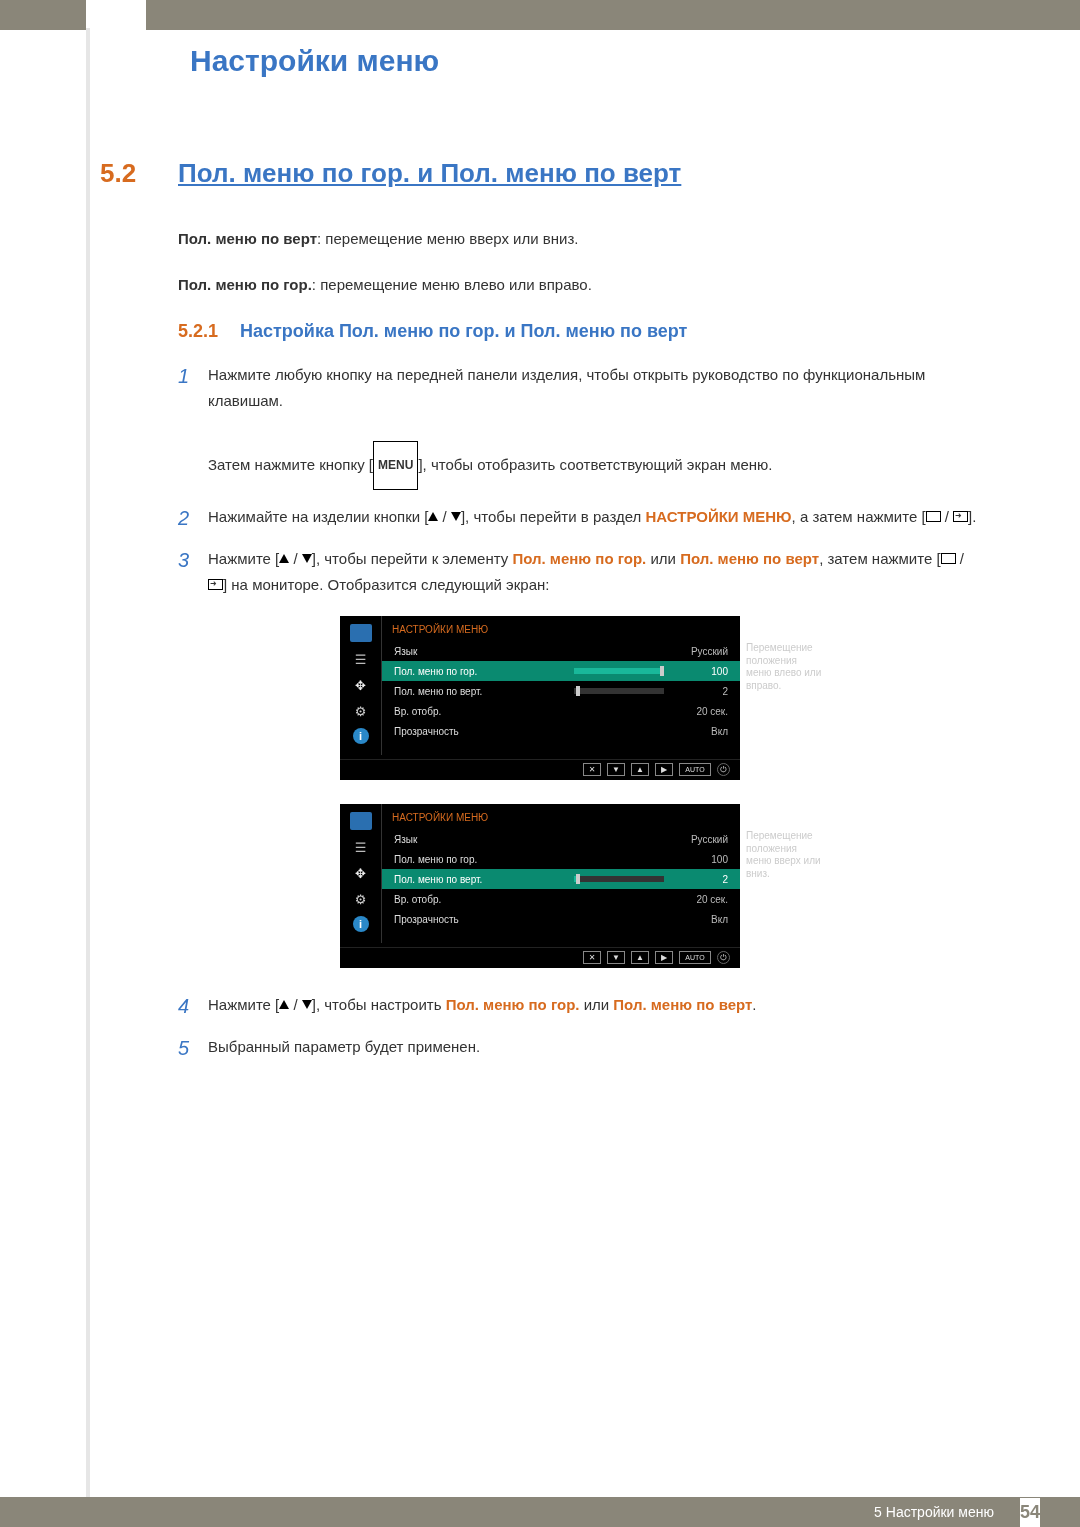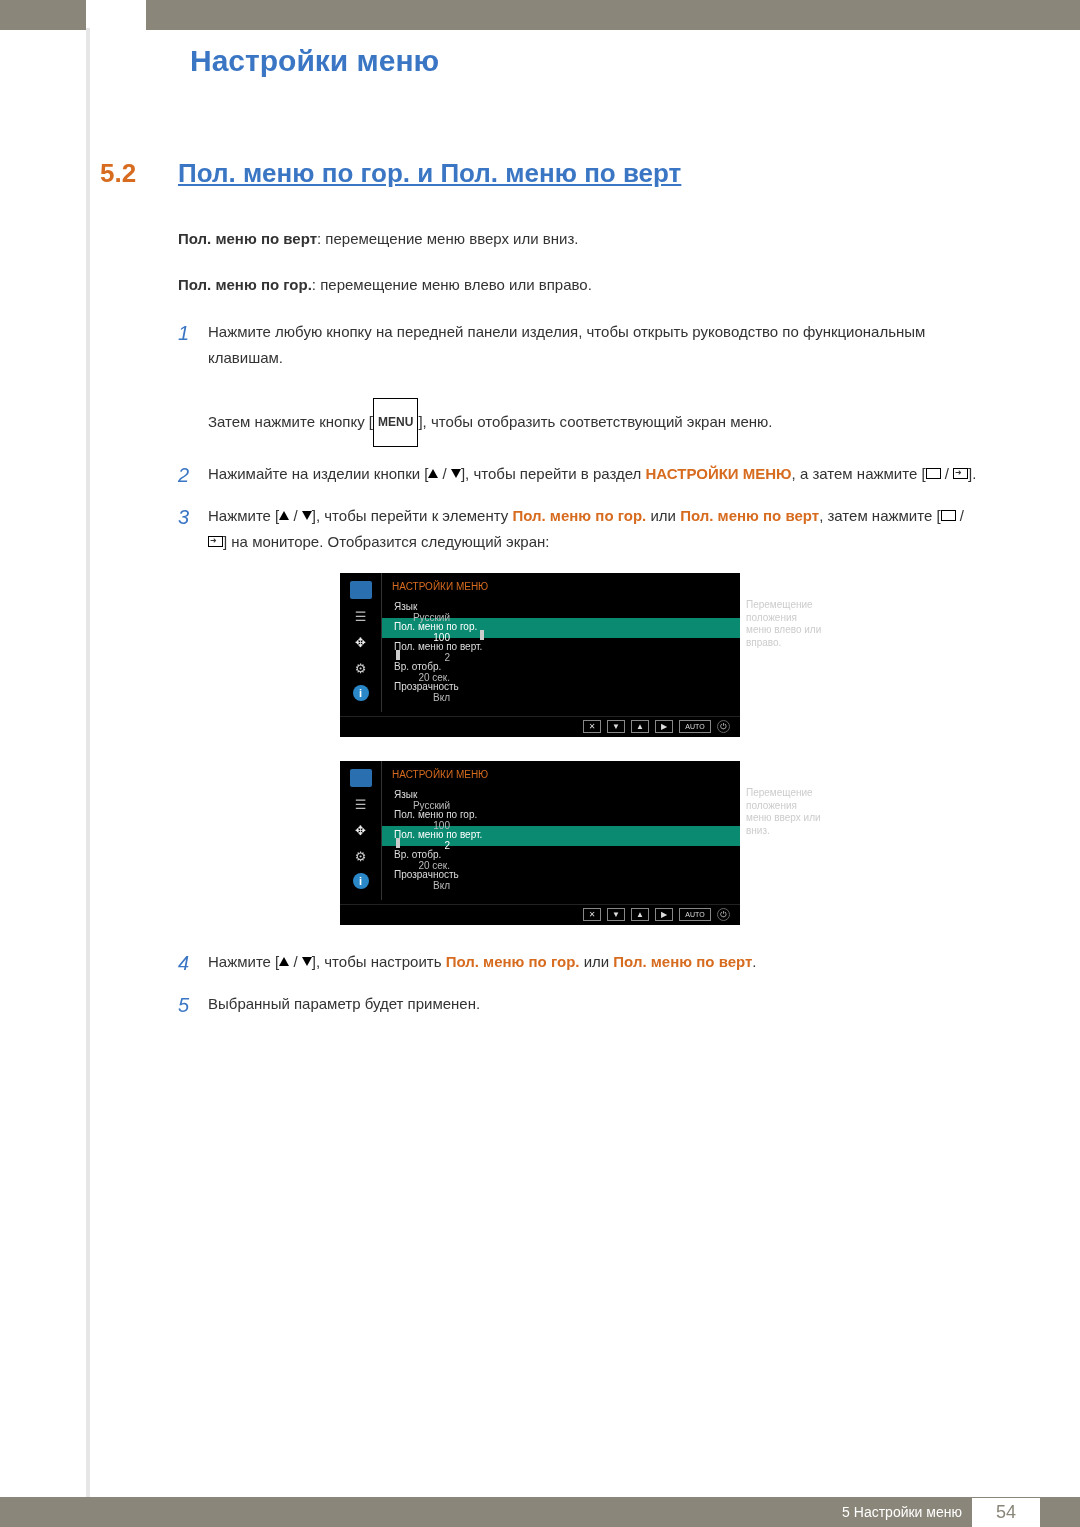--- a/index.html
+++ b/index.html
@@ -181,23 +181,23 @@
     font-size: 11px;
   }
   .osd-body { flex: 1; padding: 6px 0 14px 0; position: relative; }
   .osd-title {
     color: #d76b1f;
     font-size: 10px;
     padding: 2px 10px 6px;
   }
   .osd-row {
     display: flex;
+    align-items: center;
     padding: 3px 12px;
     height: 20px;
-    flex-direction: column;
   }
   .osd-row.sel { background: #0a8a70; color: #fff; }
   .osd-label { flex: 1; }
   .osd-val { width: 56px; text-align: right; color: #bbb; font-size: 10px;}
   .osd-row.sel .osd-val { color: #fff; }
   .osd-slider {
     width: 90px; height: 6px;
     background: #333; position: relative; margin-right: 8px;
   }
   .osd-slider-fill { height: 100%; background: #19b89a; }
@@ -243,23 +243,24 @@
     padding-right: 40px;
   }
   .footer-text {
     color: #fff;
     font-size: 14px;
     margin-right: 10px;
   }
   .footer-page {
     background: #fff;
     color: #8a8679;
-    font-weight: 400;
+    font-weight: 700;
     font-size: 18px;
-    padding: 4px 24px;
+    padding: 4px 0;
+    margin-left: 16px;
   }
 </style>
 </head>
 <body>
 
 <div class="top-bar"></div>
 <div class="chapter-tab"></div>
 <div class="side-strip"></div>
 
 <div class="content">
@@ -271,20 +272,24 @@
     <div class="section-title">Пол. меню по гор. и Пол. меню по верт</div>
   </div>
 
   <p class="body-text">
     <span class="bold">Пол. меню по верт</span><span>: перемещение меню вверх или вниз.</span>
   </p>
   <p class="body-text">
     <span class="bold">Пол. меню по гор.</span><span>: перемещение меню влево или вправо.</span>
   </p>
 
+  <div class="sub-row">
+    <div class="sub-num">5.2.1</div>
+    <div class="sub-title">Настройка Пол. меню по гор. и Пол. меню по верт</div>
+  </div>
 
   <div class="steps">
 
     <div class="step">
       <div class="step-num">1</div>
       <div class="step-text">
         <span>Нажмите любую кнопку на передней панели изделия, чтобы открыть руководство по функциональным клавишам.</span><br><br>
         <span>Затем нажмите кнопку [</span><span class="menu-badge">MENU</span><span>], чтобы отобразить соответствующий экран меню.</span>
       </div>
     </div>

